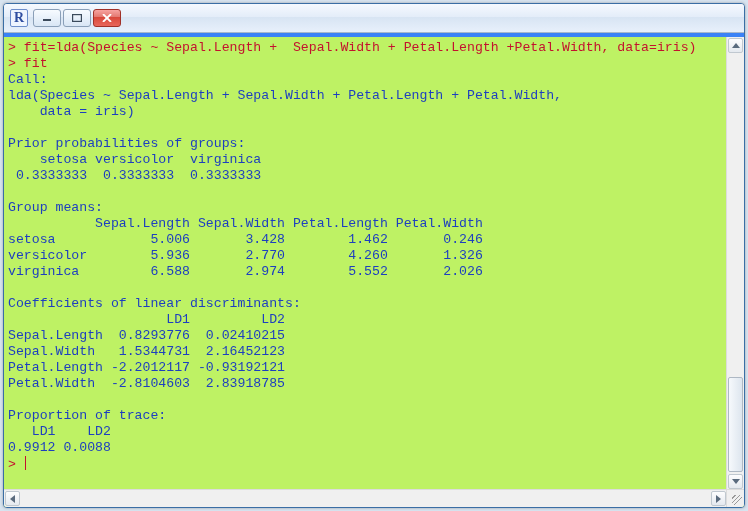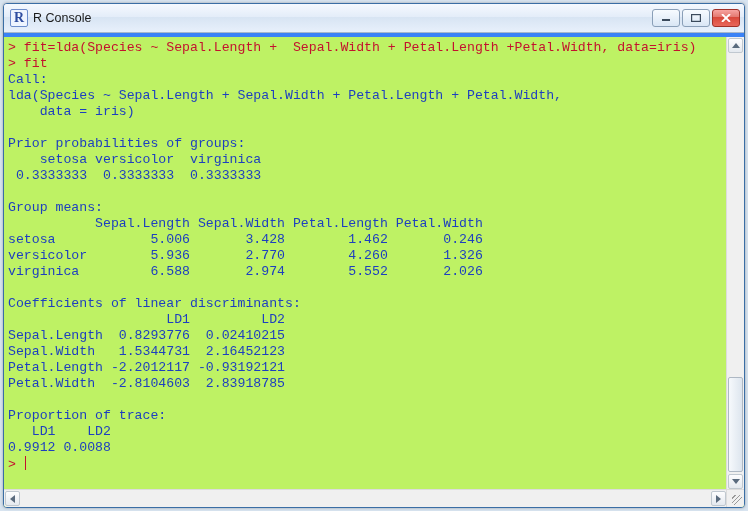--- a/index.html
+++ b/index.html
@@ -160,21 +160,20 @@
     background:linear-gradient(to right,#f6f9fc,#dde5ee);
     box-sizing:border-box;
   }
 </style>
 </head>
 <body>
 
 <div class="window">
   <div class="titlebar">
     <span class="icon">R</span>
-    <span class="title">R Console</span>
     <div class="winbtns">
       <div class="winbtn">
         <svg width="10" height="8">
             <rect x="1" y="5" width="8" height="2" fill="#3b4a5c"></rect>
           </svg>
       </div>
       <div class="winbtn">
         <svg width="10" height="8">
             <rect x="0.5" y="0.5" width="9" height="7" fill="none" stroke="#3b4a5c" stroke-width="1.4"></rect>
           </svg>

